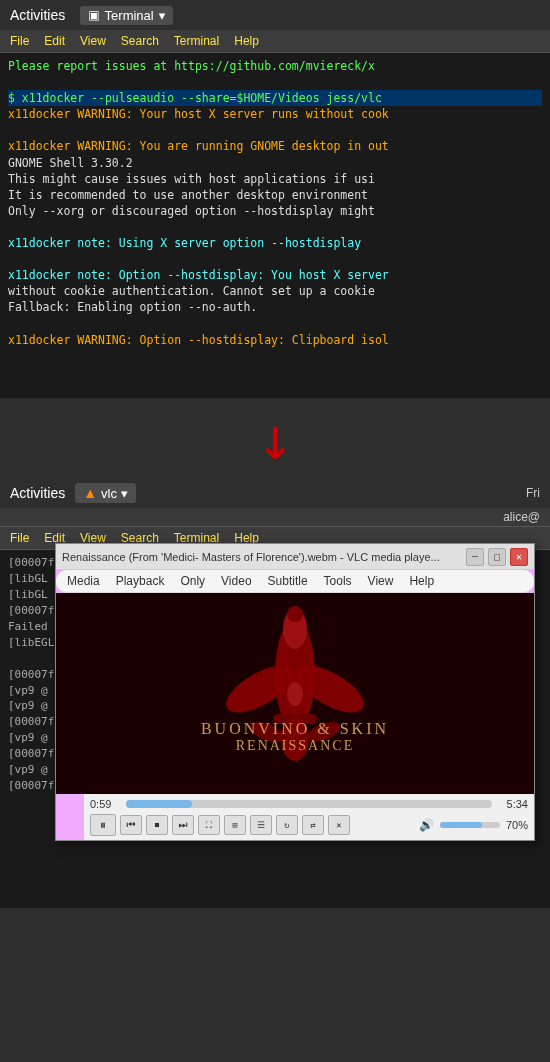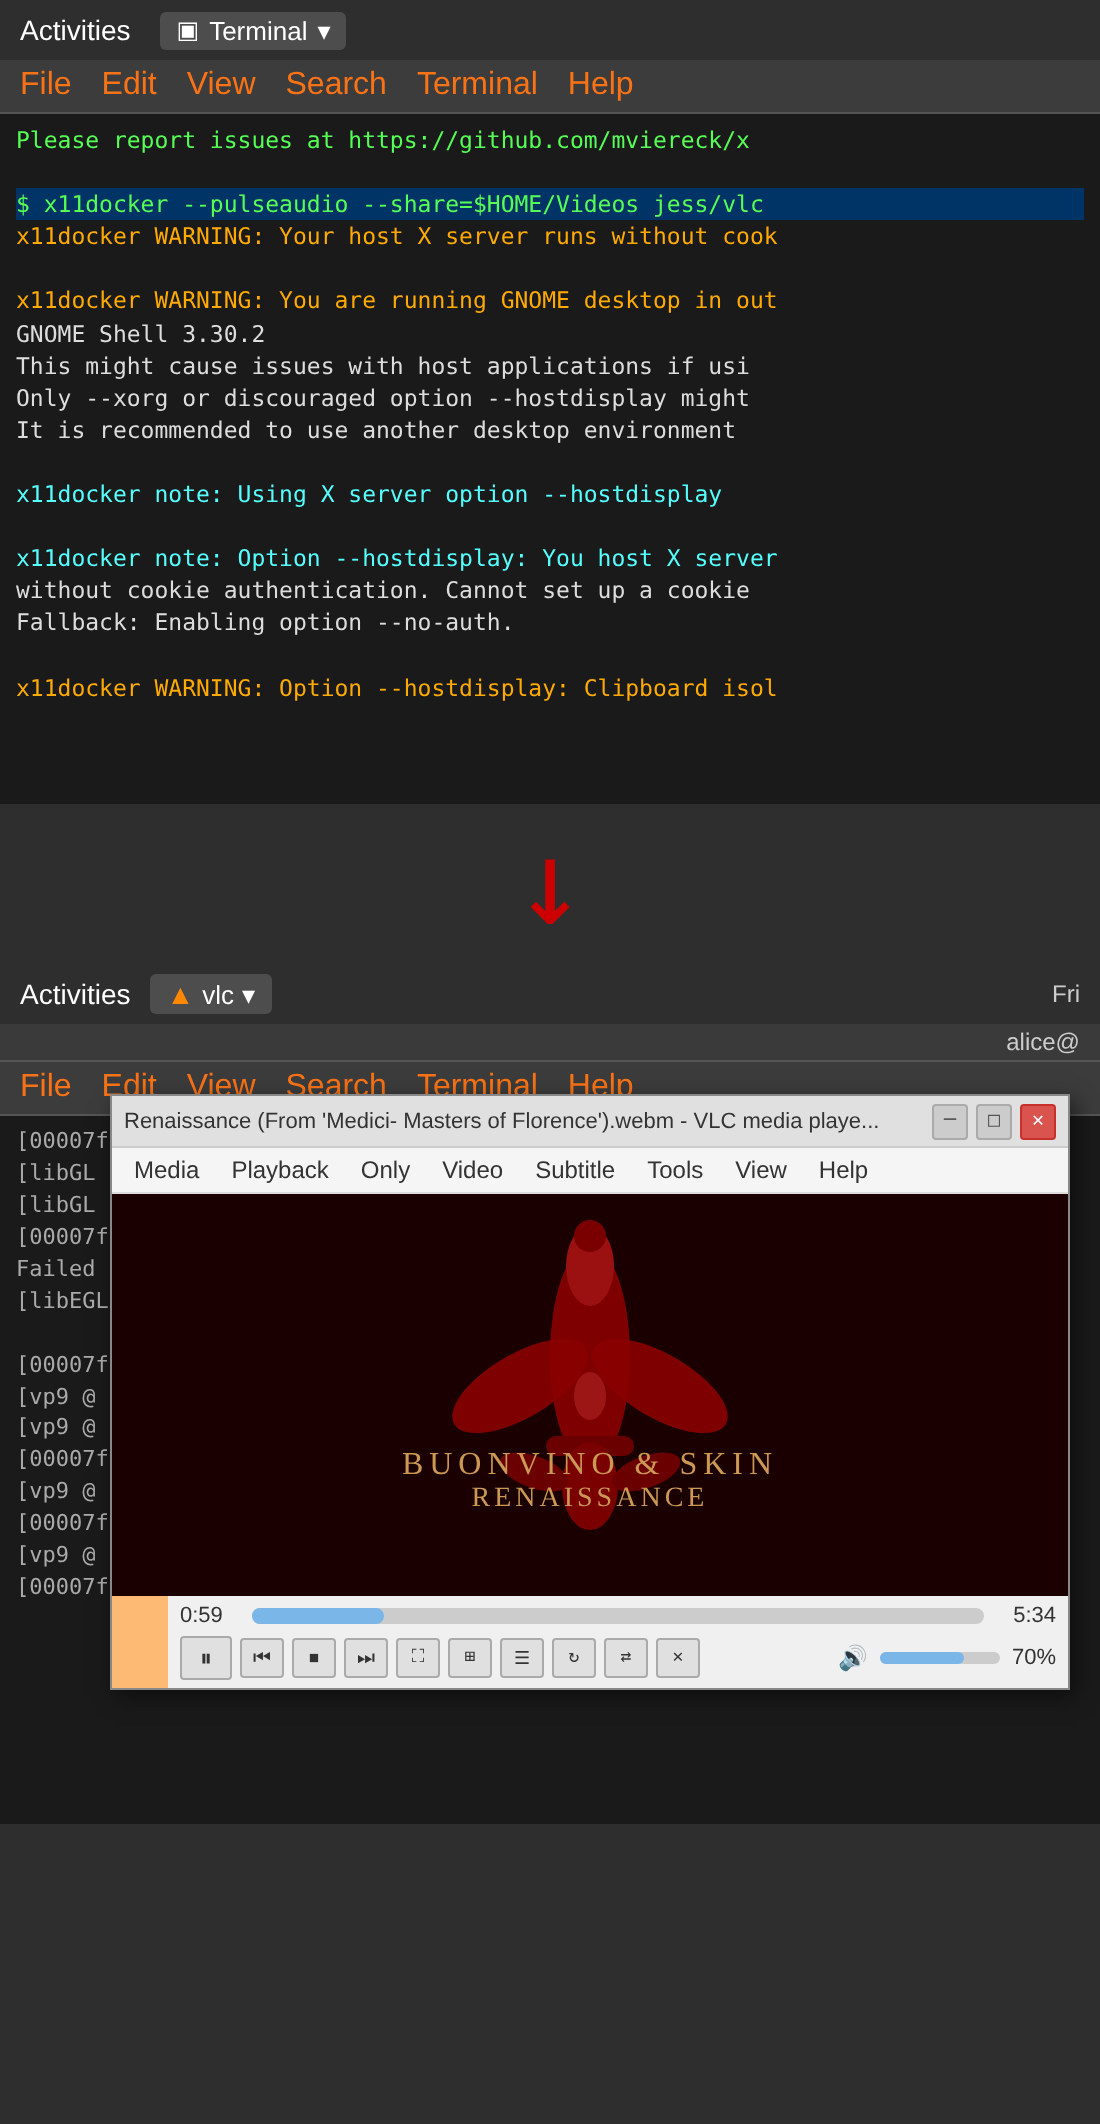--- a/index.html
+++ b/index.html
@@ -47,23 +47,23 @@
     }
 
     .terminal-menu-bar {
       background: #3c3c3c;
       display: flex;
       gap: 15px;
       padding: 4px 10px;
       border-bottom: 1px solid #555;
     }
     .terminal-menu-item {
-      color: #f97316;
-      font-family: sans-serif;
-      font-size: 16px;
+      color: #fde047;
+      font-family: sans-serif;
+      font-size: 12px;
       cursor: pointer;
     }
 
     .terminal-content {
       background: #1a1a1a;
       padding: 5px 8px;
       height: 345px;
       overflow: hidden;
       font-size: 11.5px;
       line-height: 1.4;
@@ -160,21 +160,21 @@
       padding: 4px 10px;
       border-bottom: 1px solid #555;
     }
 
     
     .vlc-window {
       position: absolute;
       top: 35px;
       left: 55px;
       width: 480px;
-      background: #fdba74;
+      background: #f0abfc;
       border: 1px solid #888;
       box-shadow: 3px 3px 10px rgba(0,0,0,0.5);
       z-index: 10;
     }
     .vlc-titlebar {
       background: #e0e0e0;
       display: flex;
       align-items: center;
       justify-content: space-between;
       padding: 4px 6px;
@@ -213,20 +213,21 @@
       color: white;
       border-color: #c9302c;
     }
 
     .vlc-menubar {
       background: #f5f5f5;
       display: flex;
       gap: 10px;
       padding: 3px 8px;
       border-bottom: 1px solid #ddd;
+      border-radius: 11px;
     }
     .vlc-menu-item {
       font-family: sans-serif;
       font-size: 12px;
       color: #333;
       cursor: pointer;
       padding: 1px 3px;
     }
 
     .vlc-video-area {
@@ -403,22 +404,22 @@
   </div>
   <div class="terminal-content">
     <div class="term-line term-green">Please report issues at https://github.com/mviereck/x</div>
     <div class="term-line">&nbsp;</div>
     <div class="term-line" style="background:#003366;color:#55ff55;display:block;">$ x11docker --pulseaudio --share=$HOME/Videos jess/vlc</div>
     <div class="term-line term-warning">x11docker WARNING: Your host X server runs without cook</div>
     <div class="term-line">&nbsp;</div>
     <div class="term-line term-warning">x11docker WARNING: You are running GNOME desktop in out</div>
     <div class="term-line term-white">  GNOME Shell 3.30.2</div>
     <div class="term-line term-white">  This might cause issues with host applications if usi</div>
+    <div class="term-line term-white">  It is recommended to use another desktop environment</div>
     <div class="term-line term-white">  Only --xorg or discouraged option --hostdisplay might</div>
-    <div class="term-line term-white">  It is recommended to use another desktop environment</div>
     <div class="term-line">&nbsp;</div>
     <div class="term-line term-note">x11docker note: Using X server option --hostdisplay</div>
     <div class="term-line">&nbsp;</div>
     <div class="term-line term-note">x11docker note: Option --hostdisplay: You host X server</div>
     <div class="term-line term-white">  without cookie authentication. Cannot set up a cookie</div>
     <div class="term-line term-white">  Fallback: Enabling option --no-auth.</div>
     <div class="term-line">&nbsp;</div>
     <div class="term-line term-warning">x11docker WARNING: Option --hostdisplay: Clipboard isol</div>
   </div>
 </div>

